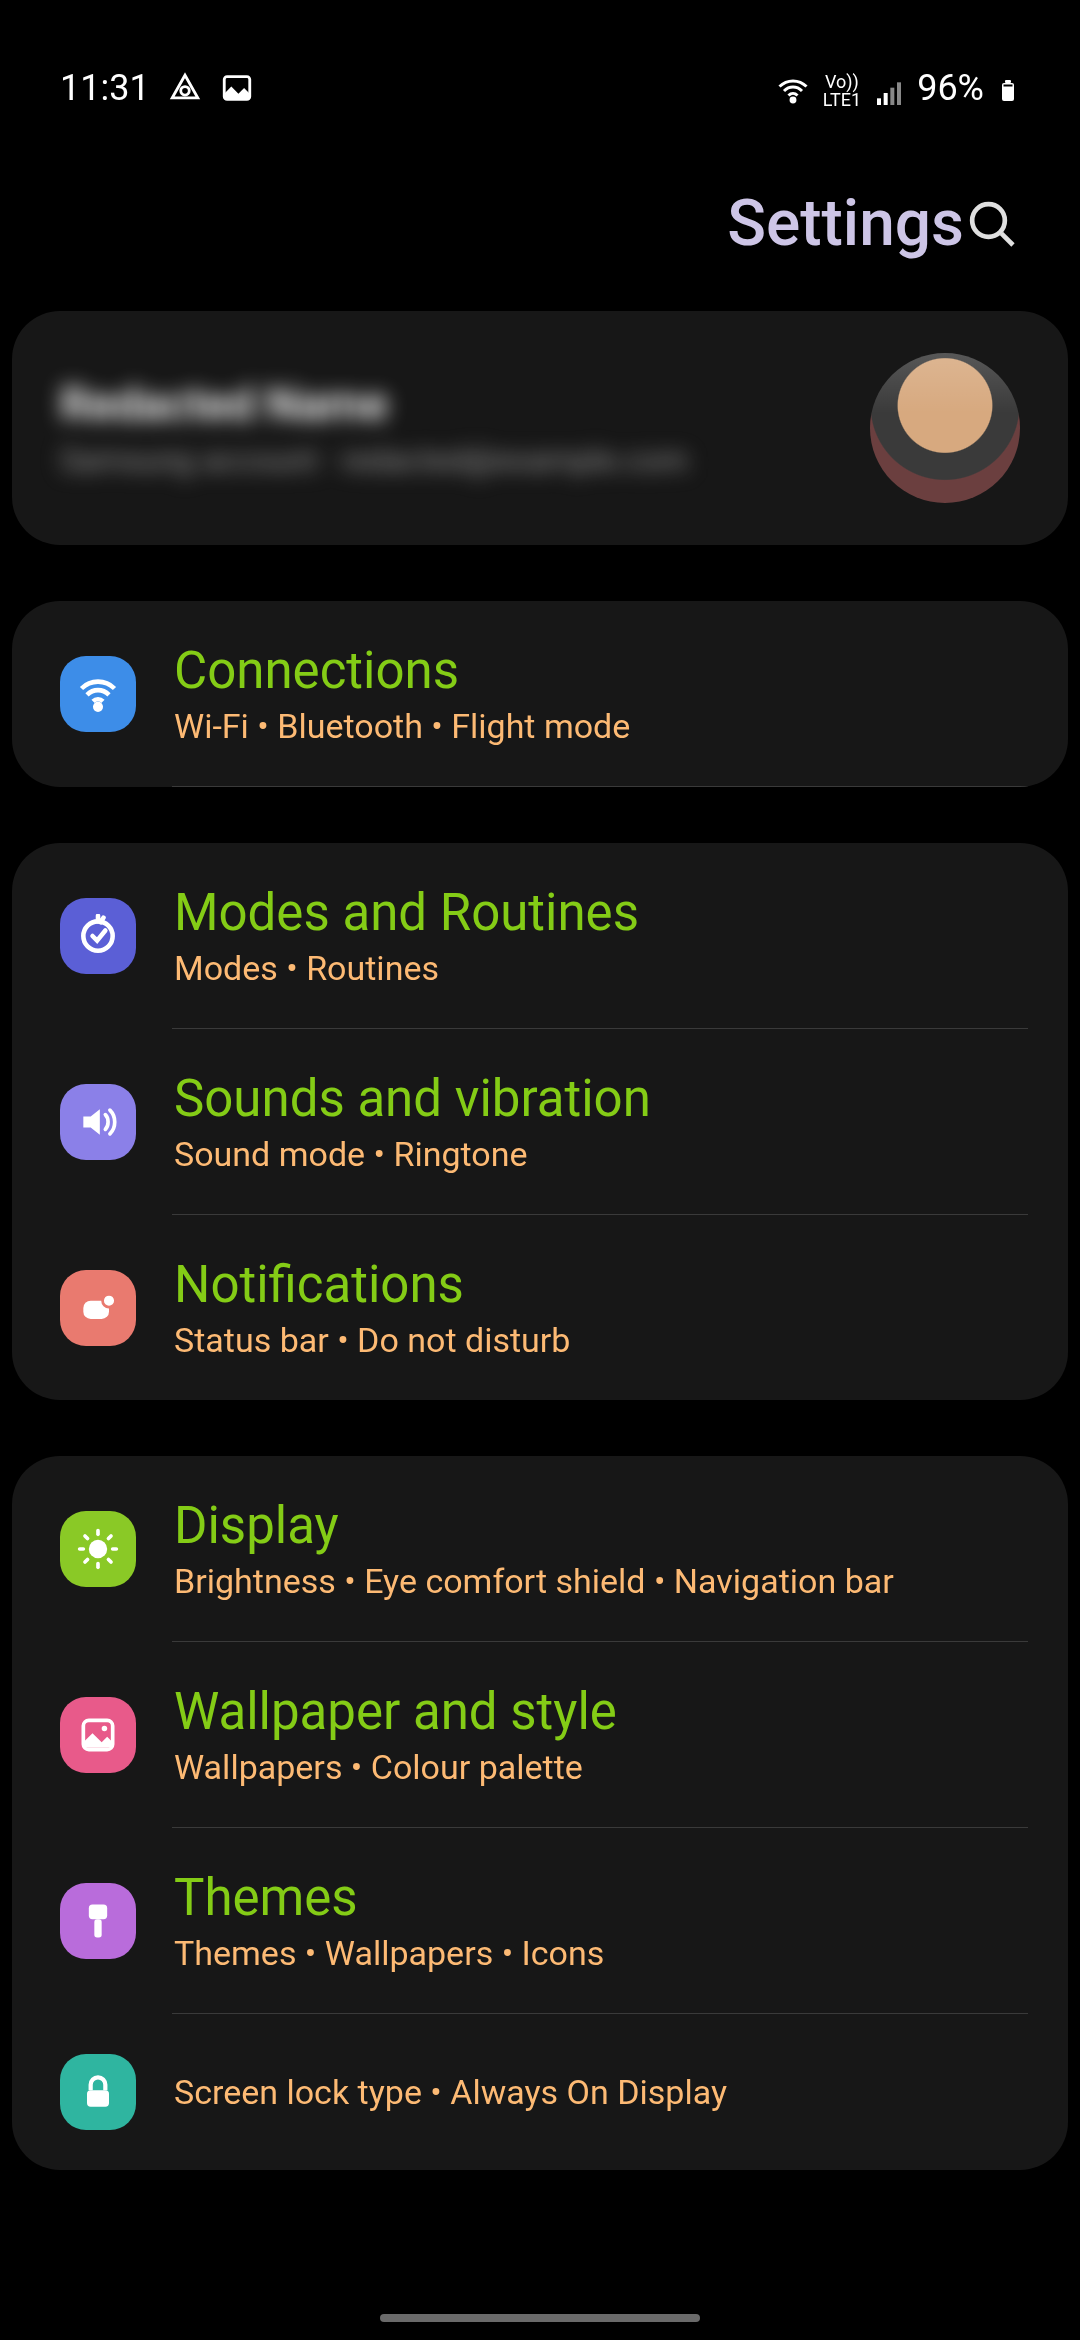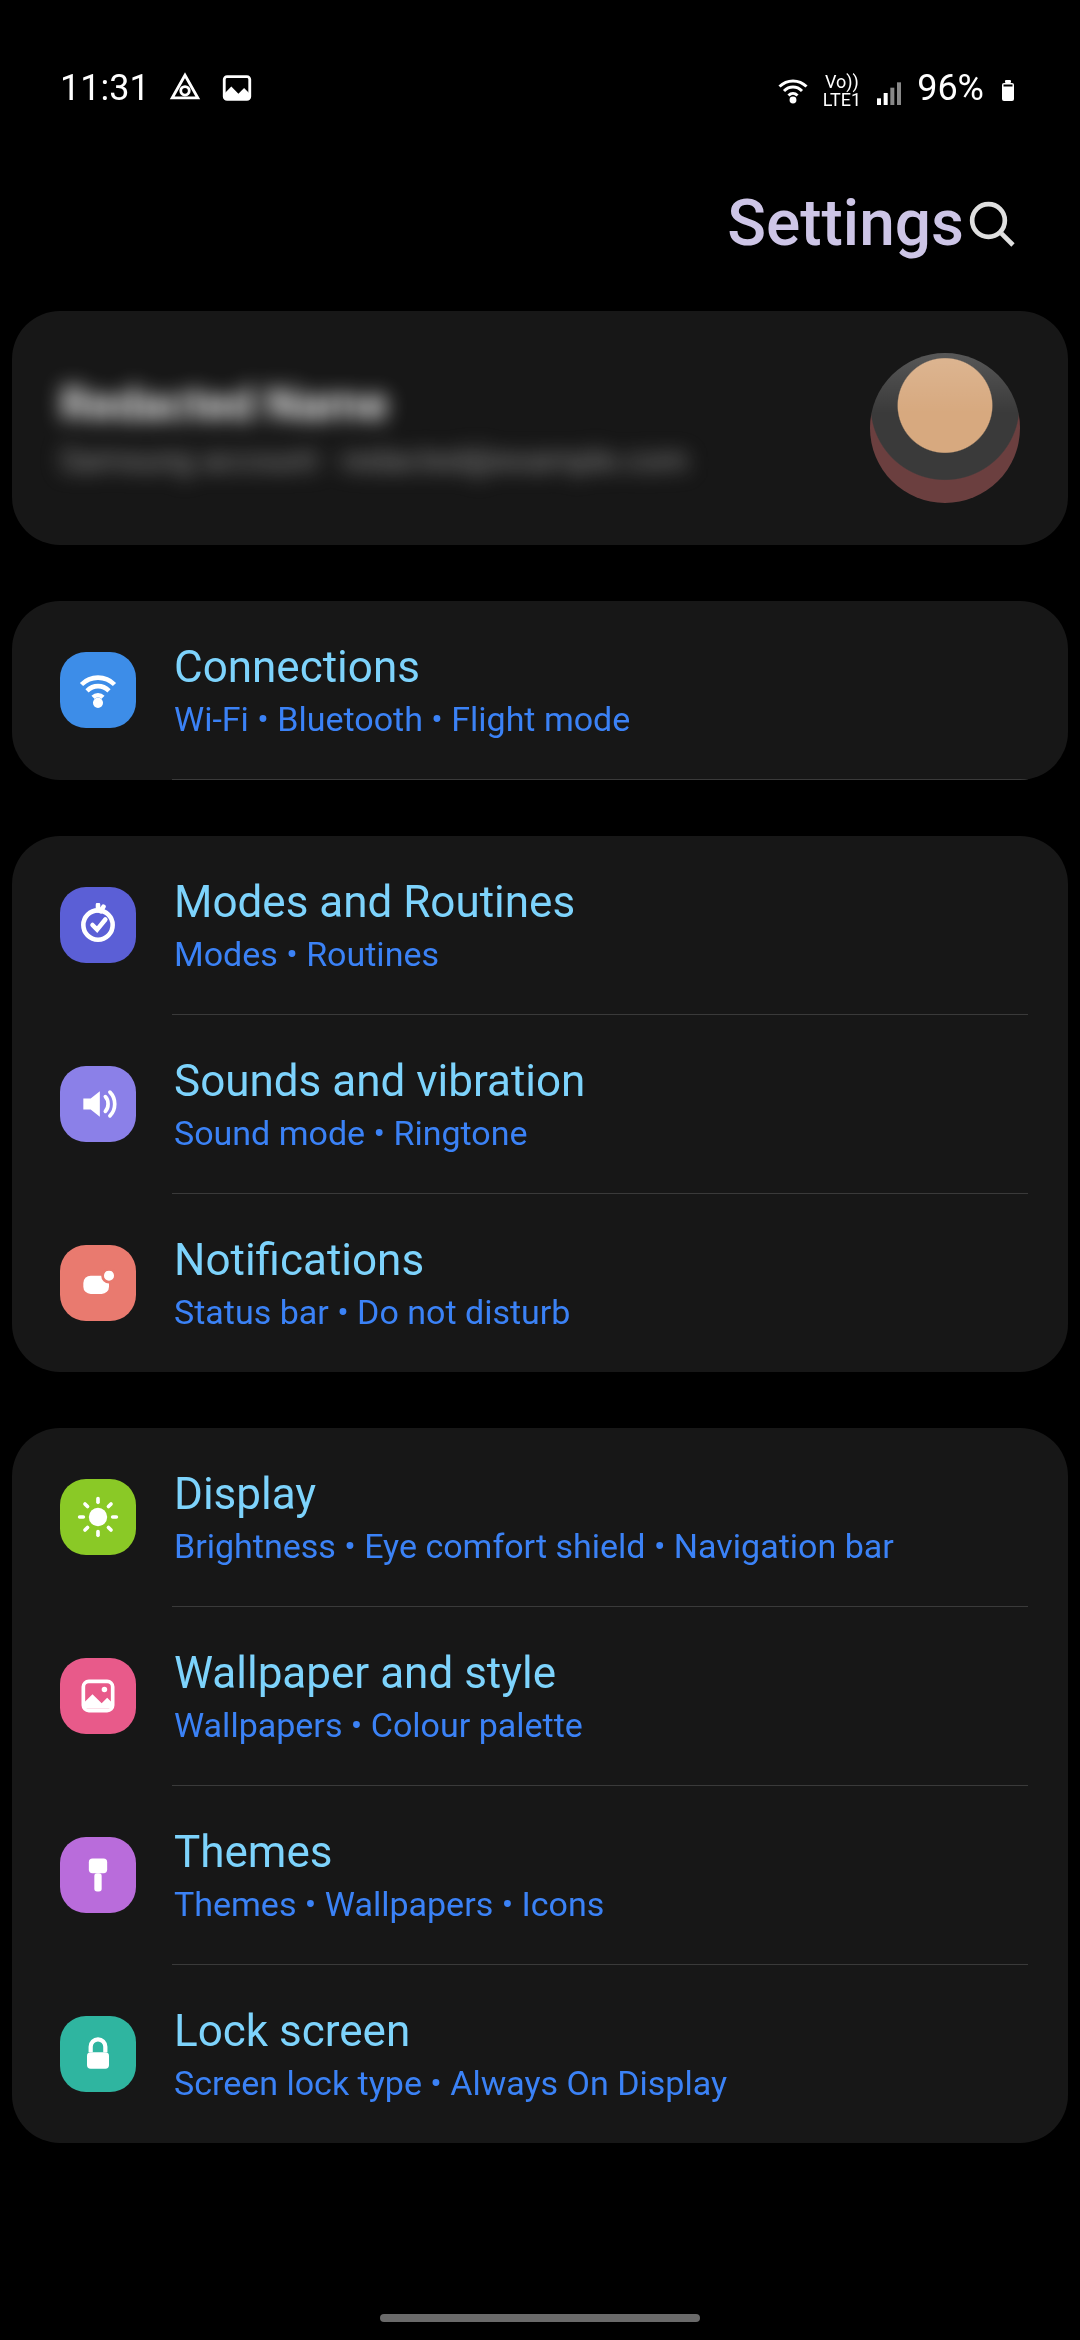--- a/index.html
+++ b/index.html
@@ -94,28 +94,28 @@
     overflow: hidden;
   }
   .row {
     display: flex;
     align-items: center;
     padding: 40px 48px;
     gap: 38px;
   }
   .row-texts { flex: 1; }
   .row-title {
-    font-size: 44px;
+    font-size: 51px;
     font-weight: 400;
-    color: #7dd3fc;
+    color: #84cc16;
     margin-bottom: 6px;
   }
   .row-sub {
     font-size: 34px;
-    color: #3b82f6;
+    color: #fdba74;
   }
   .divider {
     height: 1px;
     background: #3a3a3a;
     margin-left: 160px;
     margin-right: 40px;
   }
 
   
   .chip {
@@ -335,21 +335,20 @@
     </div>
     <div class="divider"></div>
     <div class="row">
       <div class="chip c-teal">
         <svg viewBox="0 0 24 24" fill="#fff">
             <rect x="6" y="11" width="12" height="9" rx="2"></rect>
             <path d="M8 11 V8 a4 4 0 0 1 8 0 V11" fill="none" stroke="#fff" stroke-width="2.3"></path>
           </svg>
       </div>
       <div class="row-texts">
-        <div class="row-title">Lock screen</div>
         <div class="row-sub">Screen lock type  •  Always On Display</div>
       </div>
     </div>
   </div>
 
 </div>
 
 <div class="nav-handle"></div>
 
 </body></html>

